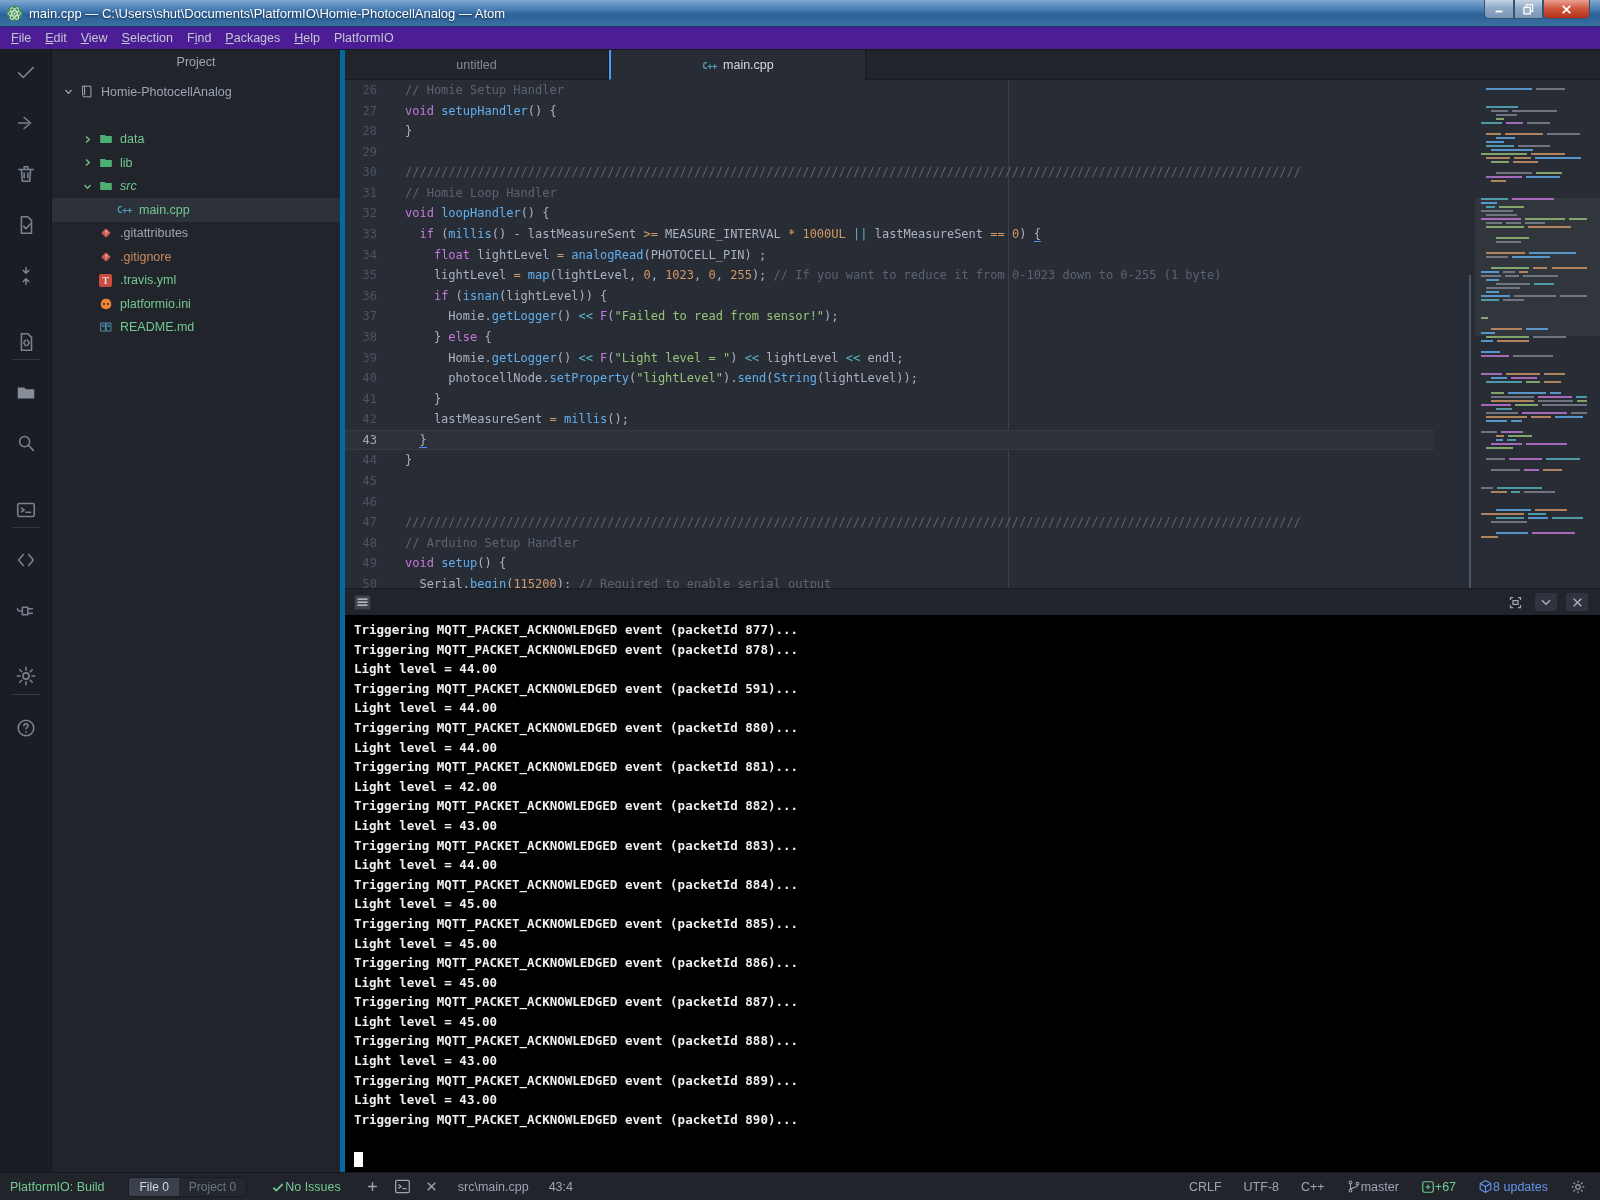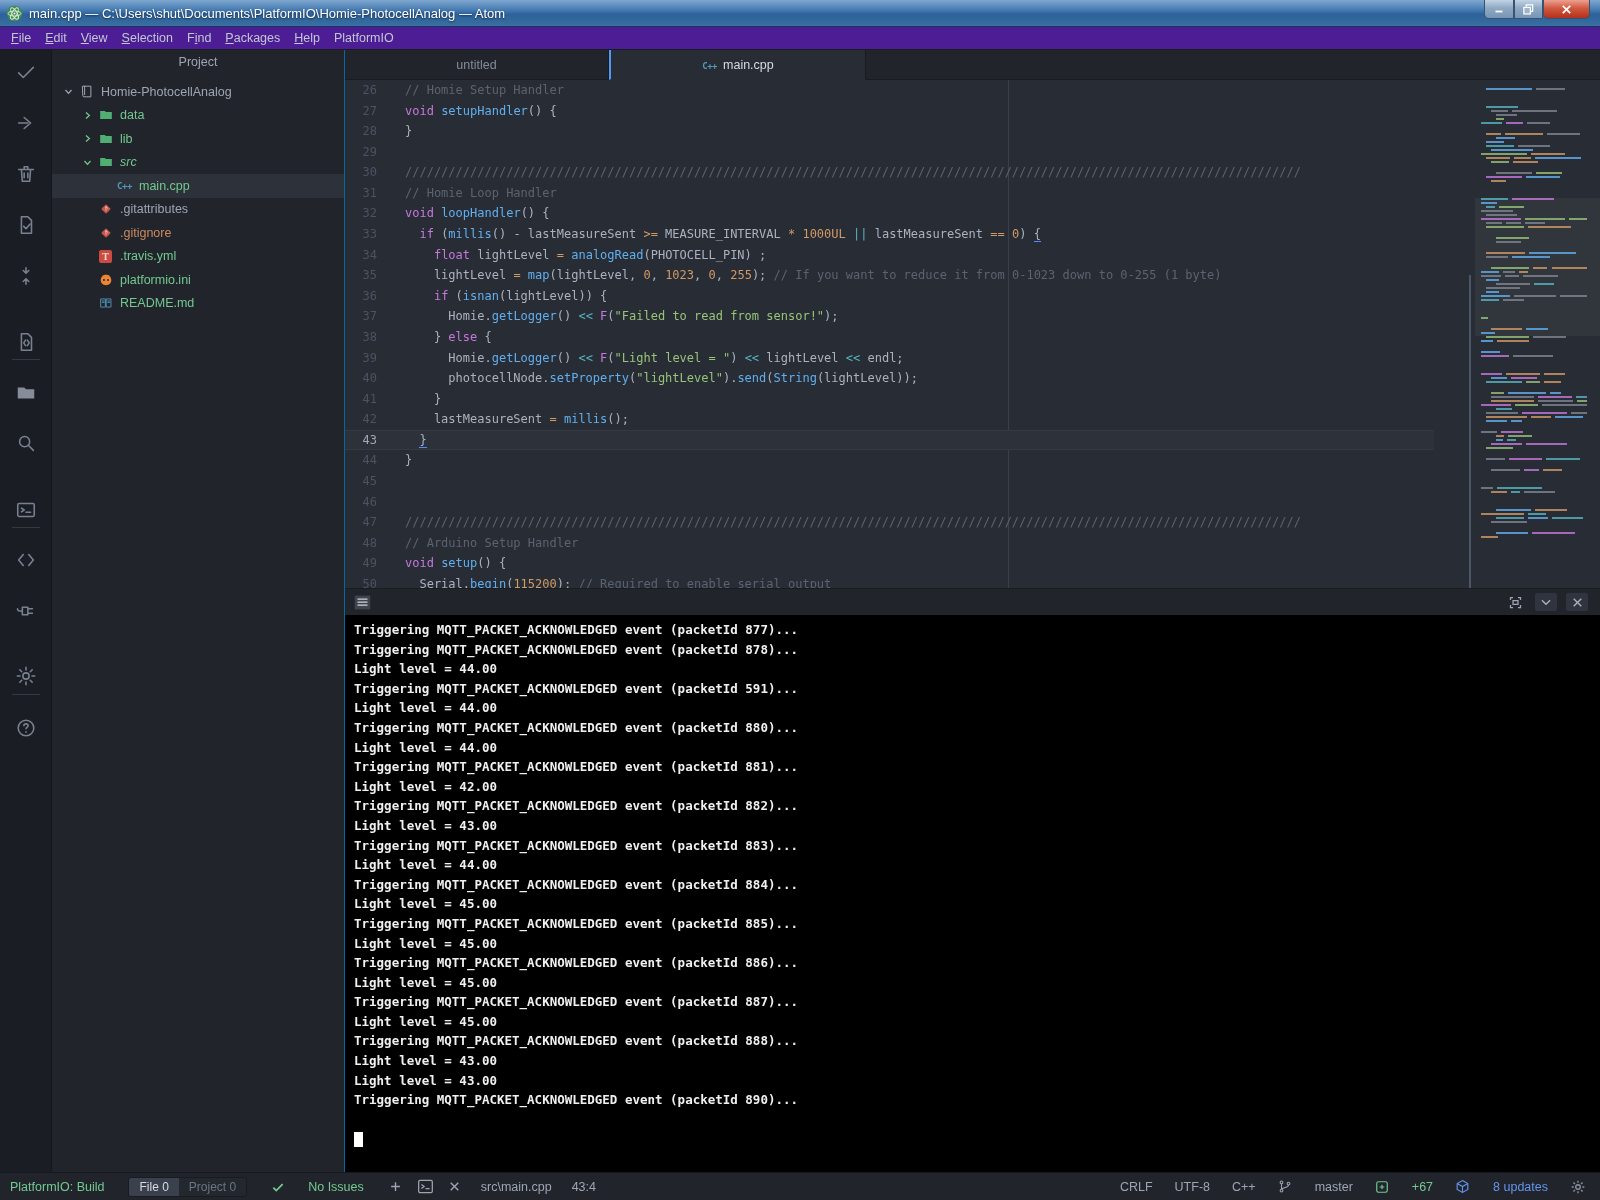--- a/index.html
+++ b/index.html
@@ -25,21 +25,21 @@
     display:flex;align-items:center;padding-left:4px;border-bottom:1px solid #181b20}
   .menu-item{color:#c2c8d2;font-size:12.5px;padding:0 7px;cursor:default}
   .menu-item u{text-decoration:underline}
 
   
   .dock{position:absolute;left:0;top:50px;width:52px;bottom:28px;background:#1a1e24;border-right:1px solid #14171c}
   .dock-icon{position:absolute;left:0;width:52px;height:34px;display:flex;align-items:center;justify-content:center;opacity:.85}
   .dock-sep{position:absolute;left:12px;width:28px;height:1px;background:#333a44}
 
   
-  .tree-panel{position:absolute;left:52px;top:50px;width:293px;bottom:28px;background:#21252b;border-right:1px solid #0369a1;overflow:hidden}
+  .tree-panel{position:absolute;left:52px;top:50px;width:293px;bottom:28px;background:#21252b;border-right:5px solid #0369a1;overflow:hidden}
   .tree-header{height:24px;line-height:24px;text-align:center;font-size:12.5px;color:#9da5b4}
   .tree-list{padding-top:6px}
   .tree-row{height:23.5px;display:flex;align-items:center;font-size:12.5px;white-space:nowrap}
   .tree-row.selected{background:#2c313a}
   .tree-row .arrow{width:12px;display:inline-flex;justify-content:center;margin-right:4px;flex-shrink:0}
   .tree-row .ficon{width:17px;display:inline-flex;justify-content:center;margin-right:6px;flex-shrink:0}
   .c-green{color:#73c990}.c-dim{color:#9da5b4}.c-orange{color:#c98a5f}
   .cpp-badge{font-family:"DejaVu Sans Mono",monospace;font-size:9px;font-weight:bold;color:#519aba;letter-spacing:-.5px}
   .travis-badge{width:13px;height:13px;background:#ca4b40;border-radius:2px;color:#f4d7d4;font-size:10px;font-weight:bold;
      display:inline-flex;align-items:center;justify-content:center;font-family:"Liberation Serif",serif}
@@ -77,21 +77,21 @@
      font-family:"DejaVu Sans Mono",monospace;font-size:12.5px;font-weight:bold;color:#f0f0f0;
      padding:7px 0 0 9px;overflow:hidden}
   .tl{height:19.6px;white-space:pre}
   .cursor-block{display:inline-block;width:9px;height:15px;background:#fff;vertical-align:middle}
 
   
   .statusbar{position:absolute;left:0;bottom:0;width:100%;height:28px;background:#21252b;border-top:1px solid #15181d;
      display:flex;align-items:center;font-size:12.5px;color:#9da5b4;padding:0 14px 0 10px}
   .sb-green{color:#73c990}
   .sb-blue{color:#6494ed}
-  .sb-item{display:inline-flex;align-items:center;gap:23px}
+  .sb-item{display:inline-flex;align-items:center;gap:0}
   .sb-group{display:flex;border:1px solid #181b20;border-radius:3px;overflow:hidden;font-size:12px}
   .sb-btn{padding:2px 10px;color:#6d7581;background:#23272e}
   .sb-btn.active{background:#3a404c;color:#d7dae0}.mr14{margin-right:14px}.mr20{margin-right:20px}.mr24{margin-right:24px}
   .sb-right{margin-left:auto;display:flex;align-items:center;gap:22px}
 </style>
 </head>
 <body>
 
 <div id="screen">
 
@@ -227,21 +227,21 @@
               <path d="M4 8l8 9 8-9"></path>
             </svg>
           </span>
           <span class="ficon">
             <svg width="15" height="15" viewBox="0 0 24 24" fill="none" stroke="#9da5b4" stroke-width="1.6" stroke-linecap="round" stroke-linejoin="round">
               <path d="M6 3.5h13v17H8a2 2 0 01-2-2zM9 3.5v13.5"></path>
             </svg>
           </span>
           <span>Homie-PhotocellAnalog</span>
         </div>
-        <div class="tree-row c-green" style="padding-left: 29px;">
+        <div class="tree-row c-green" style="padding-left: 29px; margin-top: 24px;">
           <span class="arrow">
             <svg width="9" height="9" viewBox="0 0 24 24" fill="none" stroke="currentColor" stroke-width="3.4">
               <path d="M8 4l9 8-9 8"></path>
             </svg>
           </span>
           <span class="ficon">
             <svg width="14" height="14" viewBox="0 0 24 24" fill="none" stroke="#8a93a3" stroke-width="1.7" stroke-linecap="round" stroke-linejoin="round">
               <path d="M2 5h8l2 2h10v12H2z" fill="#4fae72" stroke="none"></path>
             </svg>
           </span>
@@ -640,20 +640,21 @@
       <div class="tl">Triggering MQTT_PACKET_ACKNOWLEDGED event (packetId 884)...</div>
       <div class="tl">Light level = 45.00</div>
       <div class="tl">Triggering MQTT_PACKET_ACKNOWLEDGED event (packetId 885)...</div>
       <div class="tl">Light level = 45.00</div>
       <div class="tl">Triggering MQTT_PACKET_ACKNOWLEDGED event (packetId 886)...</div>
       <div class="tl">Light level = 45.00</div>
       <div class="tl">Triggering MQTT_PACKET_ACKNOWLEDGED event (packetId 887)...</div>
       <div class="tl">Light level = 45.00</div>
       <div class="tl">Triggering MQTT_PACKET_ACKNOWLEDGED event (packetId 888)...</div>
       <div class="tl">Light level = 43.00</div>
+      <div class="tl">Triggering MQTT_PACKET_ACKNOWLEDGED event (packetId 889)...</div>
       <div class="tl">Light level = 43.00</div>
       <div class="tl">Triggering MQTT_PACKET_ACKNOWLEDGED event (packetId 890)...</div>
       <div class="tl"></div>
       <div class="tl"><span class="cursor-block"></span></div>
     </div>
 
   <div class="statusbar">
     <span class="sb-green mr24">PlatformIO: Build</span>
     <span class="sb-group mr24">
       <span class="sb-btn active">File 0</span>

